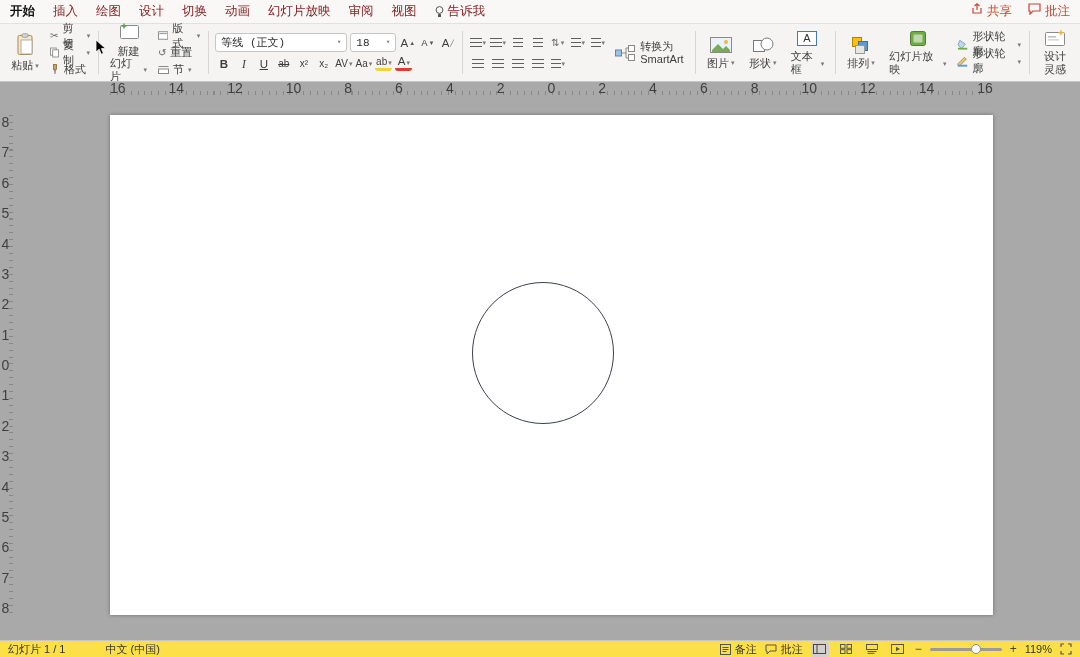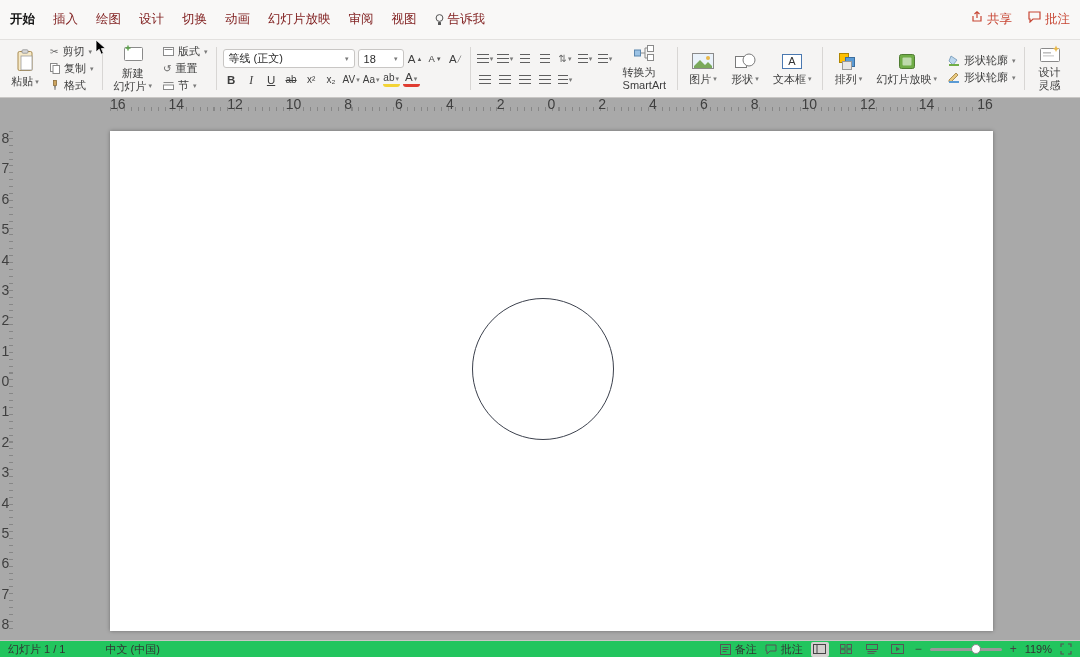--- a/index.html
+++ b/index.html
@@ -1,38 +1,38 @@
 <!DOCTYPE html>
 <html><head>
 <meta charset="utf-8">
 <style>
   * { box-sizing: border-box; margin: 0; padding: 0; }
   body { font-family: "Liberation Sans", "DejaVu Sans", sans-serif; }
   .app { position: relative; width: 1080px; height: 657px; background: #a9a9a9; overflow: hidden; display: flex; flex-direction: column; }
 
   
-  .menubar { height: 40px; background: #f9f8f7; border-bottom: 1px solid #e3e1df; display: flex; align-items: center; padding: 0 10px; gap: 18px; flex: 0 0 auto; }
+  .menubar { height: 24px; background: #f9f8f7; border-bottom: 1px solid #e3e1df; display: flex; align-items: center; padding: 0 10px; gap: 18px; flex: 0 0 auto; }
   .menu-item { font-size: 12.5px; color: #7f1d1d; cursor: default; white-space: nowrap; display: inline-flex; align-items: center; gap: 4px; }
   .menu-item.active { font-weight: bold; color: #111; }
   .menu-right { margin-left: auto; display: flex; gap: 16px; align-items: center; }
   .mr-btn { display: inline-flex; gap: 4px; color: #c74634; font-size: 12.5px; }
 
   
   .ribbon { height: 58px; background: #f5f4f3; border-bottom: 1px solid #c9c7c5; display: flex; align-items: stretch; padding: 3px 6px; gap: 5px; flex: 0 0 auto; }
   .group { display: flex; align-items: center; gap: 4px; }
   .vsep { width: 1px; background: #d8d6d4; margin: 4px 1px; }
   .bigbtn { display: flex; flex-direction: column; align-items: center; justify-content: center; gap: 2px; padding: 1px 5px; border-radius: 4px; min-width: 38px; }
   .blabel { display: flex; flex-direction: column; align-items: center; font-size: 11px; color: #3d3d3d; line-height: 1.15; }
   .blabel .lrow { display: inline-flex; align-items: center; gap: 2px; }
   .stack { display: flex; flex-direction: column; justify-content: center; gap: 2px; }
   .smallbtn { display: flex; align-items: center; gap: 4px; font-size: 11px; color: #3d3d3d; padding: 0 2px; height: 15px; }
   .chev { font-size: 7px; color: #7a7a7a; line-height: 1; }
   .col { flex-direction: column; justify-content: center; align-items: flex-start; gap: 3px; }
   .row { display: flex; align-items: center; gap: 3px; }
-  .combo { background: #fff; border: 1px solid #c8c6c4; border-radius: 3px; height: 19px; display: flex; align-items: center; justify-content: space-between; padding: 0 5px; font-size: 11px; color: #2b2b2b; gap: 4px; }
+  .combo { background: #fff; border: 1px solid #c8c6c4; border-radius: 3px; height: 19px; display: flex; align-items: center; justify-content: space-between; padding: 0 5px; font-size: 11px; color: #2b2b2b; gap: 4px; font-family: Liberation Mono, monospace; }
   .combo.family { width: 132px; }
   .combo.size { width: 46px; }
   .tbtn { display: inline-flex; align-items: center; justify-content: center; min-width: 17px; height: 17px; font-size: 11.5px; color: #3d3d3d; border-radius: 3px; gap: 1px; }
   .tb-b { font-weight: bold; }
   .tb-i { font-style: italic; font-family: "Liberation Serif", serif; }
   .tb-u { text-decoration: underline; }
   .tb-s { text-decoration: line-through; font-size: 10px; }
   .tb-sup, .tb-sub { font-size: 10px; }
   .tb-color { border-bottom: 3px solid #e03c31; line-height: 1; height: 14px; }
   .tb-hl { border-bottom: 3px solid #f3d335; line-height: 1; height: 14px; font-size: 10px; }
@@ -49,21 +49,21 @@
 
   
   .workspace { position: relative; flex: 1 1 auto; background: #a9a9a9; }
   .v-ruler { position: absolute; left: 1px; top: 19px; width: 13px; height: 500px; }
   .v-ticks { position: absolute; right: 1px; top: 0; bottom: 0; width: 4px; background: repeating-linear-gradient(to bottom, #878787 0 1px, transparent 1px 6.9px); }
   .v-nums { position: absolute; inset: 0 4px 0 0; display: flex; flex-direction: column; justify-content: space-between; align-items: center; }
   .slide { position: absolute; left: 110px; top: 19px; width: 883px; height: 500px; background: #ffffff; box-shadow: 0 0 4px rgba(0,0,0,0.35); }
   .shape-circle { position: absolute; left: 362px; top: 167px; width: 142px; height: 142px; border: 1px solid #3c414d; border-radius: 50%; background: transparent; }
 
   
-  .statusbar { height: 17px; background: #22c55e; border-top: 1px solid #c9c7c5; display: flex; align-items: center; padding: 0 8px; font-size: 11px; color: #333; flex: 0 0 auto; }
+  .statusbar { height: 17px; background: #fde047; border-top: 1px solid #c9c7c5; display: flex; align-items: center; padding: 0 8px; font-size: 11px; color: #333; flex: 0 0 auto; }
   .sb-left { display: flex; gap: 40px; }
   .sb-right { margin-left: auto; display: flex; align-items: center; gap: 8px; }
   .sb-item { display: inline-flex; align-items: center; gap: 4px; }
   .viewbtn { display: inline-flex; align-items: center; justify-content: center; width: 18px; height: 15px; border-radius: 2px; }
   .viewbtn.sel { background: #d2d0ce; }
   .zoom-track { position: relative; width: 72px; height: 3px; background: #9a9a9a; border-radius: 2px; }
   .zoom-handle { position: absolute; top: -4px; left: 58%; width: 10px; height: 10px; border-radius: 50%; background: #fdfdfd; border: 1px solid #8a8a8a; }
   .zg { font-size: 12px; color: #444; }
 
   
@@ -287,21 +287,21 @@
             </span>
           <span class="tbtn">
               <span class="lines"></span>
             </span>
           <span class="tbtn">
               <span class="lines narrow"></span>
               <span class="chev">▾</span>
             </span>
         </div>
       </div>
-      <div class="bigbtn" style="flex-direction:column;gap:5px;">
+      <div class="bigbtn" style="flex-direction:row;gap:5px;">
         <svg width="20" height="16" viewBox="0 0 20 16">
           <rect x="0.5" y="5" width="6" height="6" fill="#9cc3e5" stroke="#5b86ad"></rect>
           <rect x="13.5" y="0.5" width="6" height="6" fill="#fff" stroke="#8a8a8a"></rect>
           <rect x="13.5" y="9.5" width="6" height="6" fill="#fff" stroke="#8a8a8a"></rect>
           <path d="M7 8h4M11 8V3h2M11 8v5h2" fill="none" stroke="#8a8a8a"></path>
         </svg>
         <span class="blabel" style="align-items:flex-start;">
           <span>转换为</span>
           <span>SmartArt</span>
         </span>

